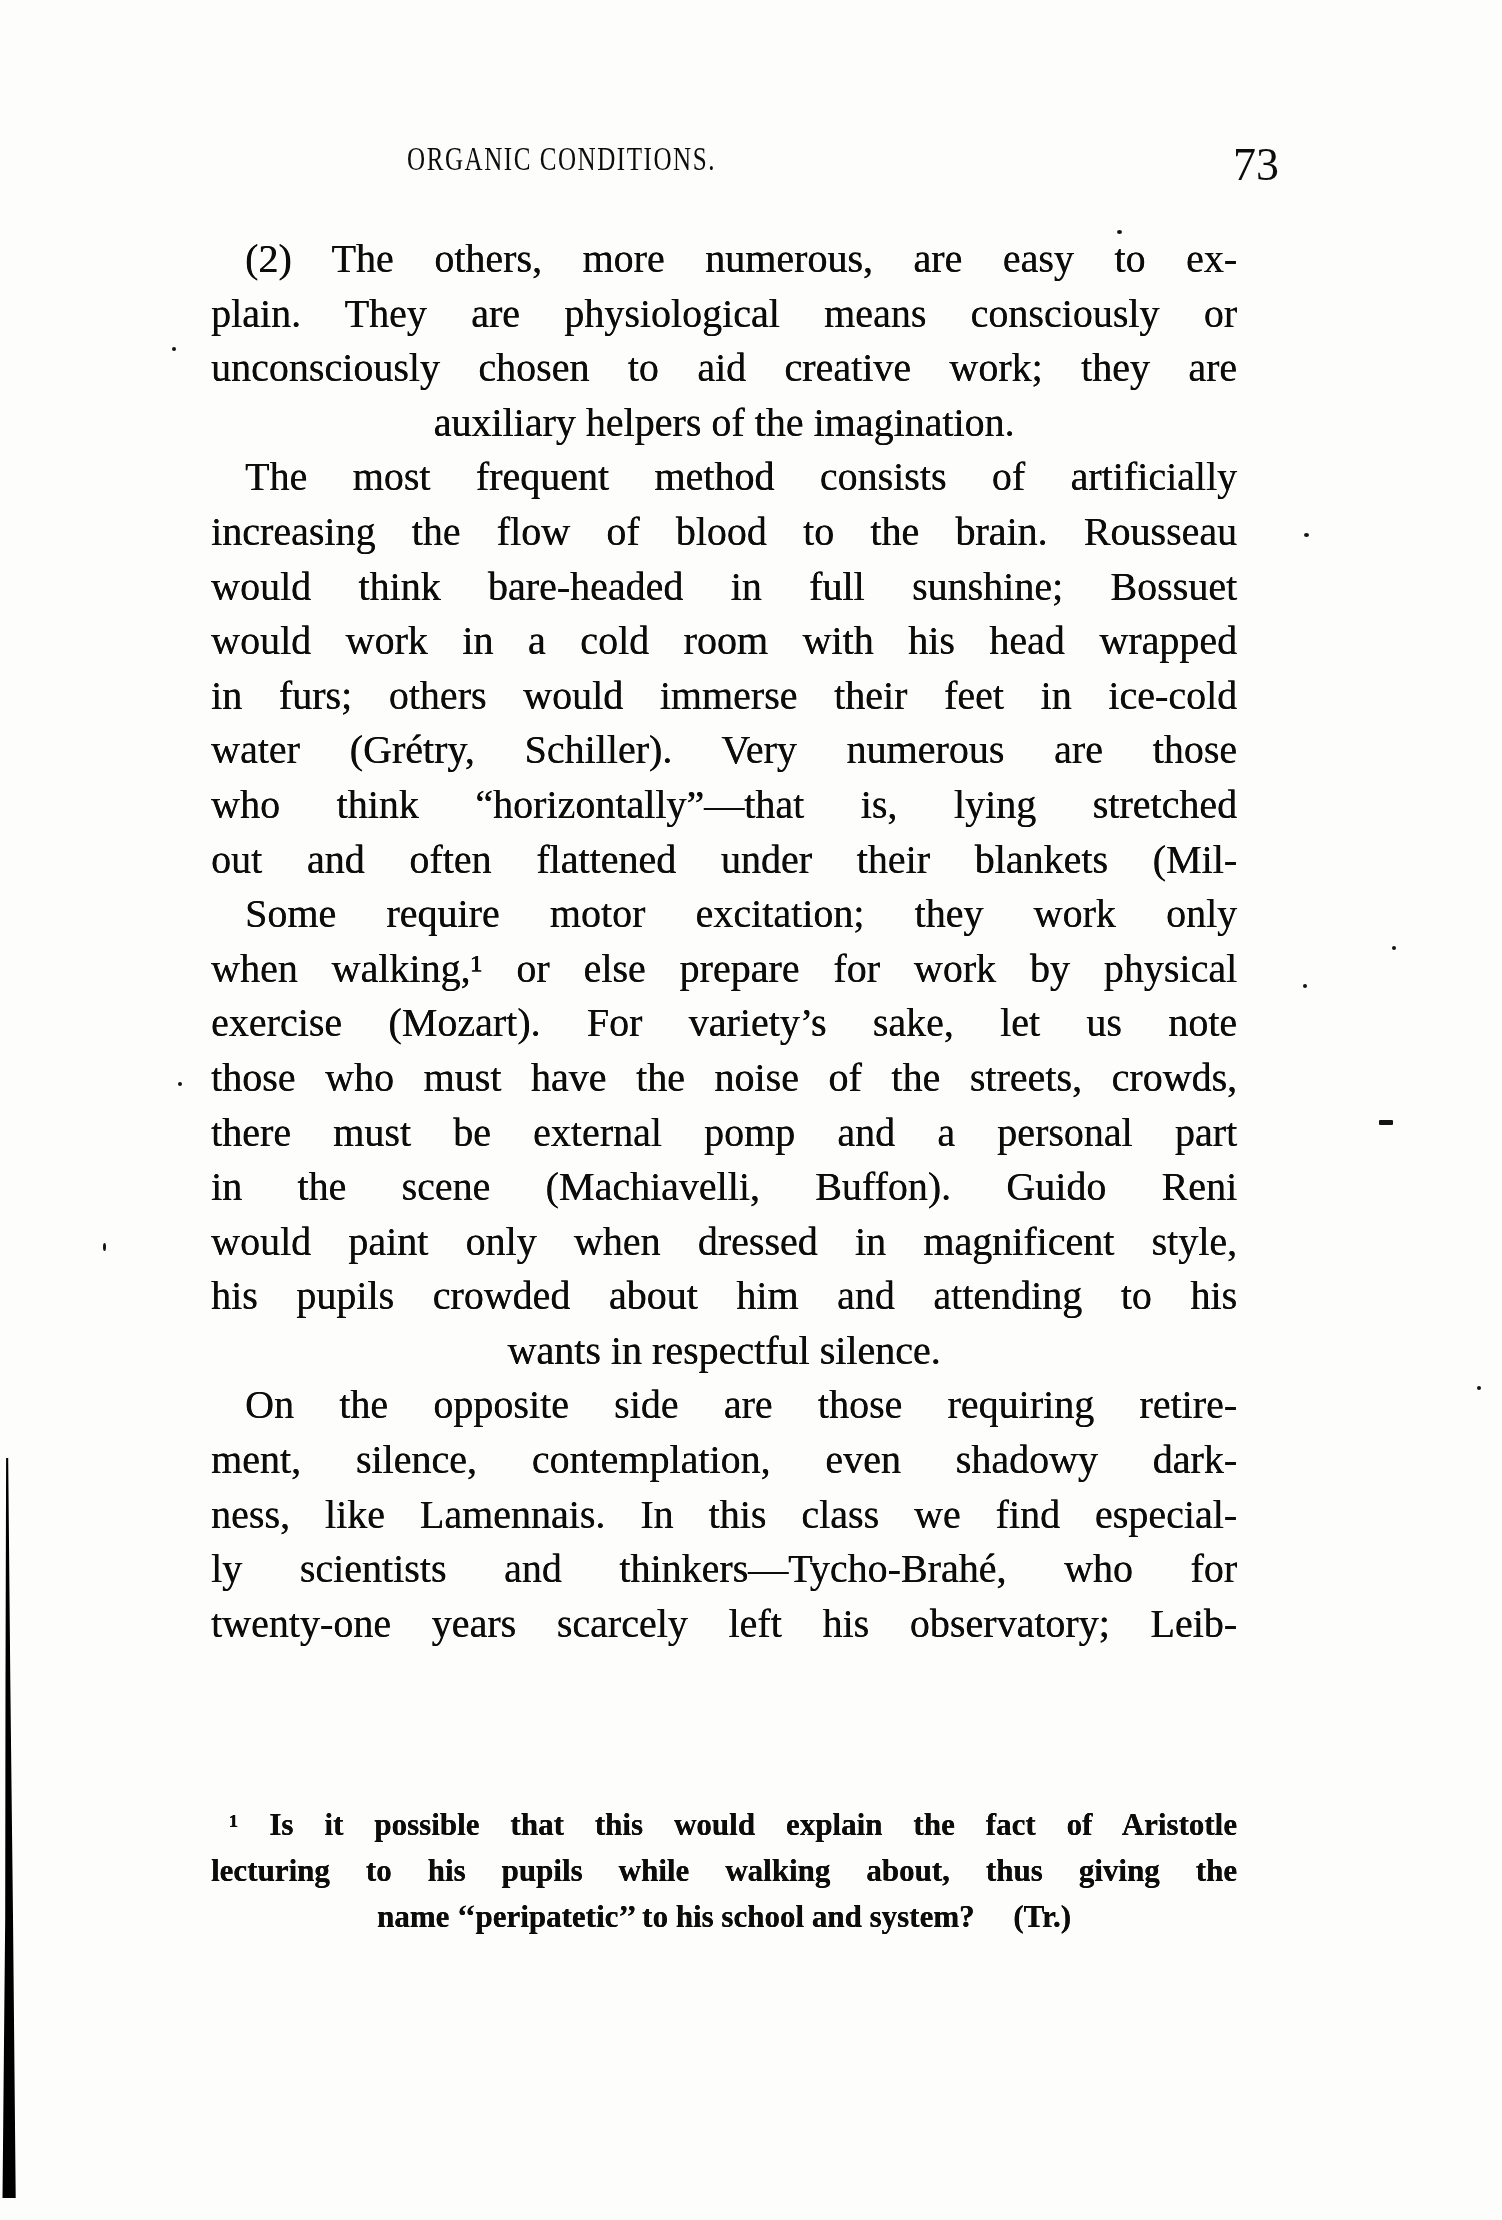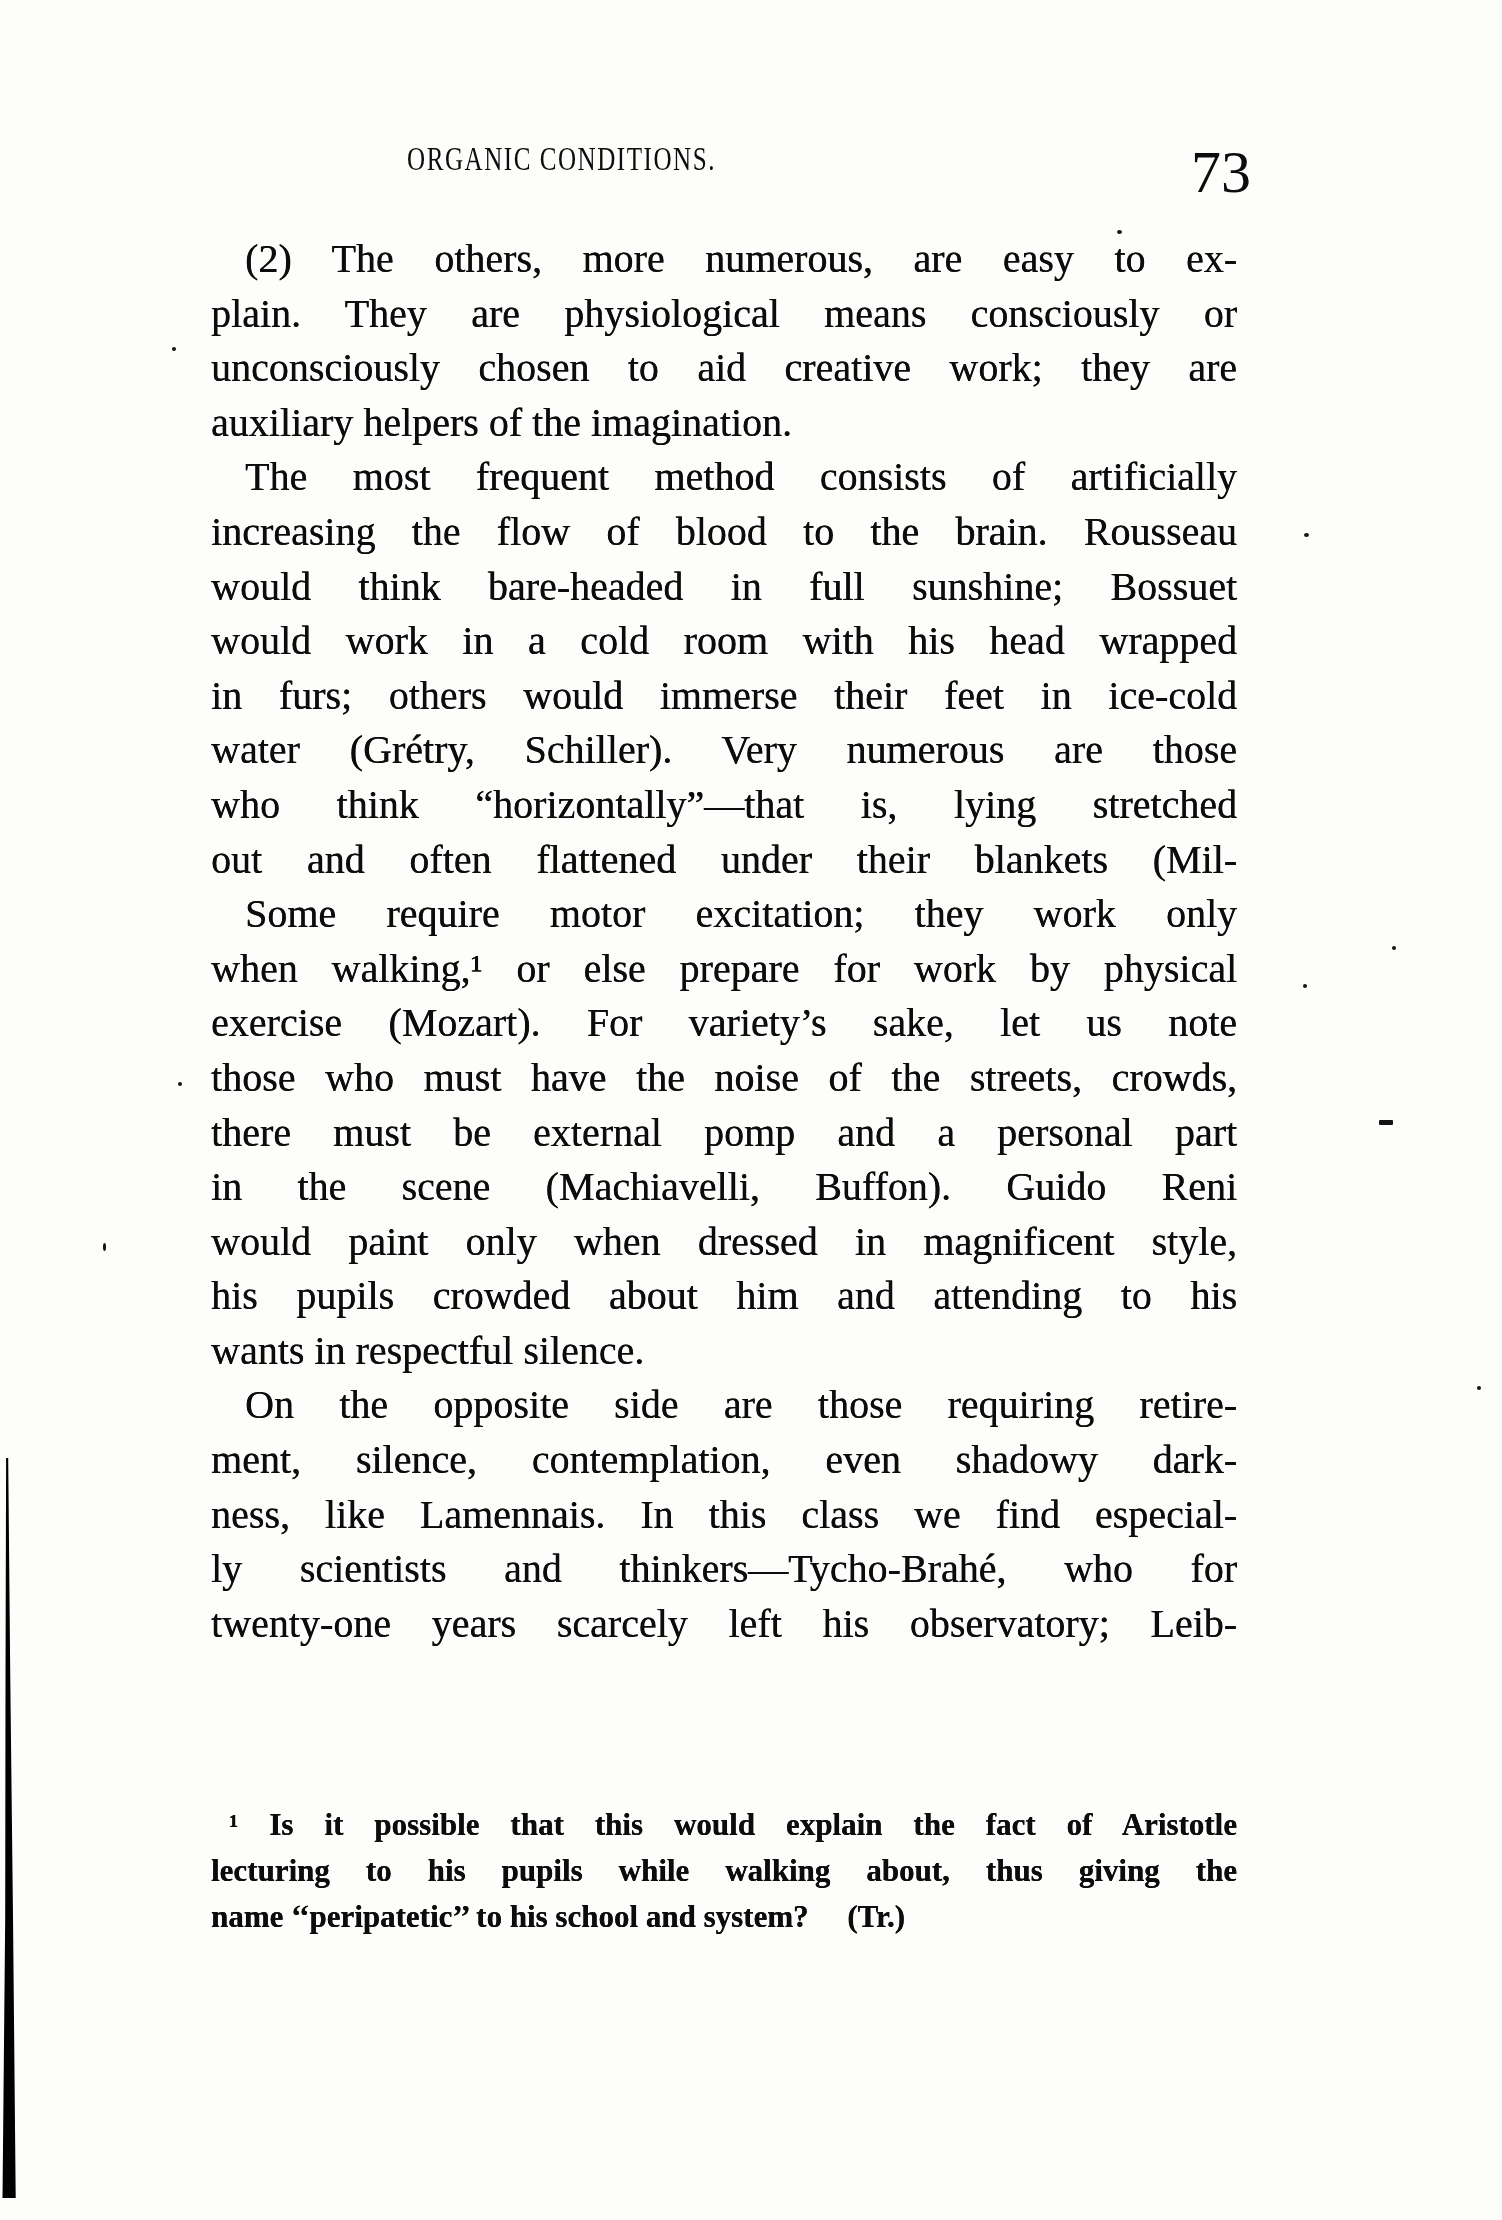--- a/index.html
+++ b/index.html
@@ -15,34 +15,34 @@
     font-family:"Liberation Serif", serif;
     color:var(--ink);
   }
   .running-head{
     position:absolute;left:407px;top:141px;
     font-size:33px;letter-spacing:2px;white-space:nowrap;
     transform:scaleX(0.76);transform-origin:left top;
     font-weight:400;
   }
   .page-number{
-    position:absolute;left:1191px;top:138px;
-    font-size:60px;white-space:nowrap;
+    position:absolute;left:1233px;top:138px;
+    font-size:46px;white-space:nowrap;
   }
   .body-text{
     position:absolute;left:211px;top:232px;width:1026px;
     font-size:40px;line-height:54.6px;
     text-shadow:0.35px 0 0 currentColor;
   }
   .footnote{
     position:absolute;left:211px;top:1802px;width:1026px;
     font-size:31px;line-height:46px;font-weight:700;
     text-shadow:0.2px 0 0 currentColor;
   }
-  .line,.fline{text-align:left;}
+  .line,.fline{text-align:center;}
   .j{text-align:justify;text-align-last:justify;text-justify:inter-word;}
   .ind{text-indent:34px;}
   .find{text-indent:18px;}
   .streak{
     position:absolute;left:1px;top:1458px;width:15px;height:740px;
     background:#000;
     clip-path:polygon(34% 0%, 48% 0%, 62% 30%, 80% 62%, 98% 100%, 10% 100%, 28% 62%, 30% 30%);
   }
   .speck{position:absolute;background:#141414;border-radius:50%;}
   .speck.dash{border-radius:1px;}

